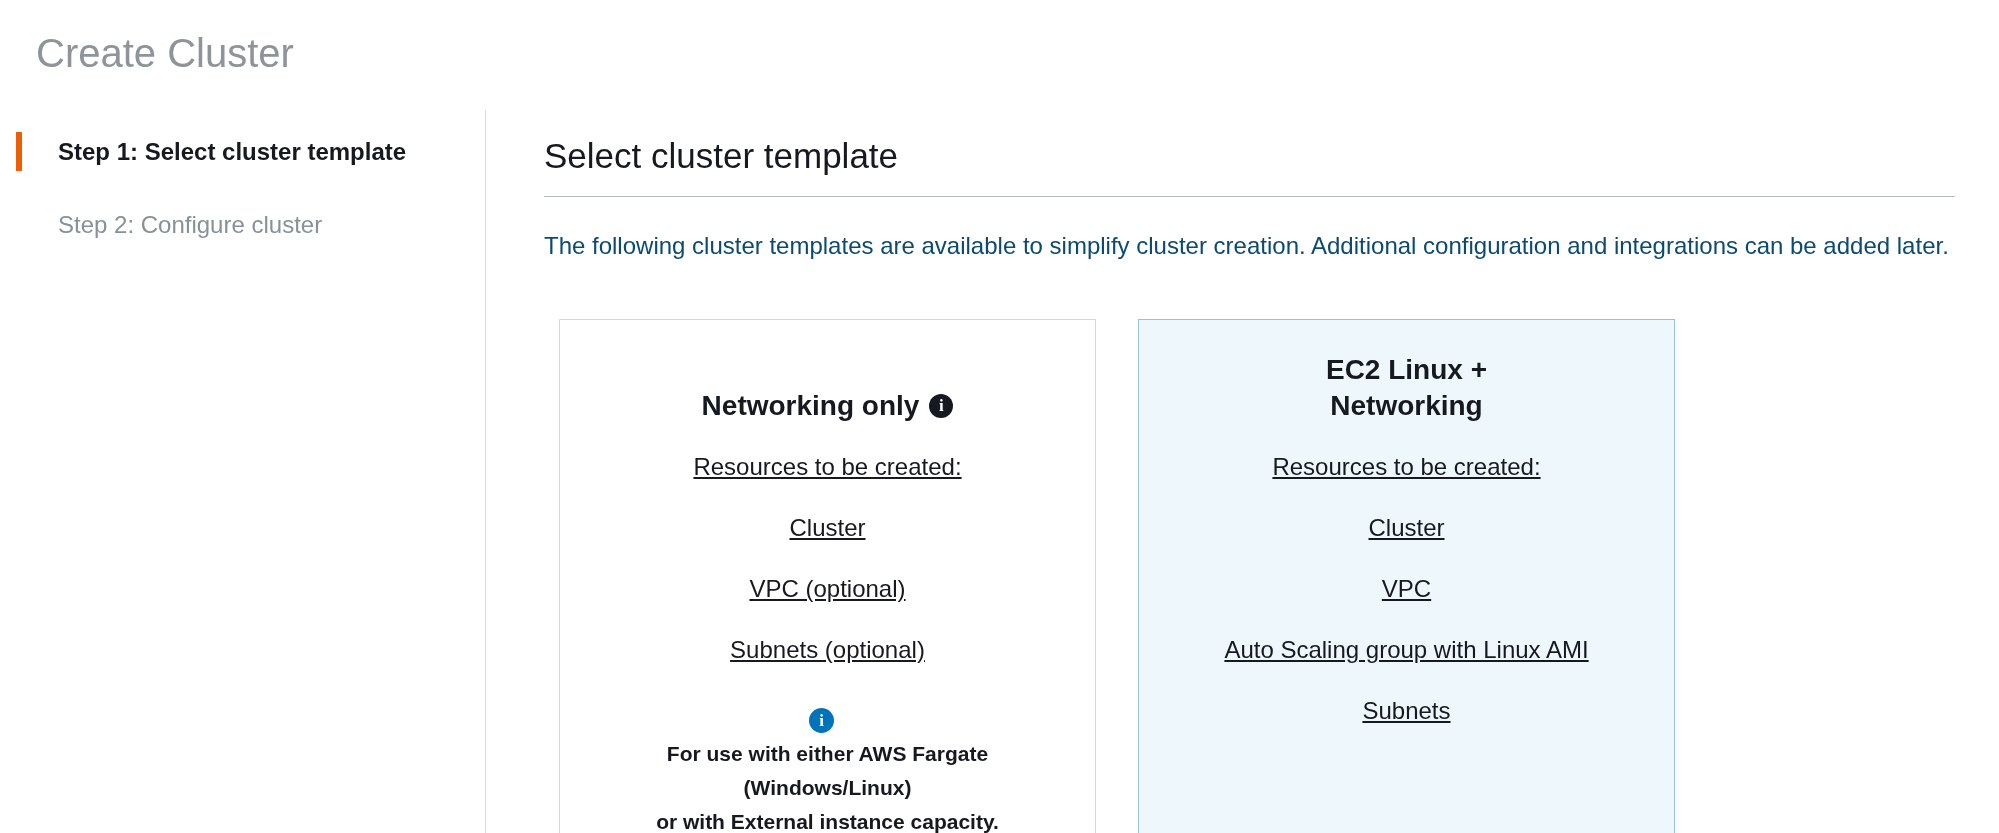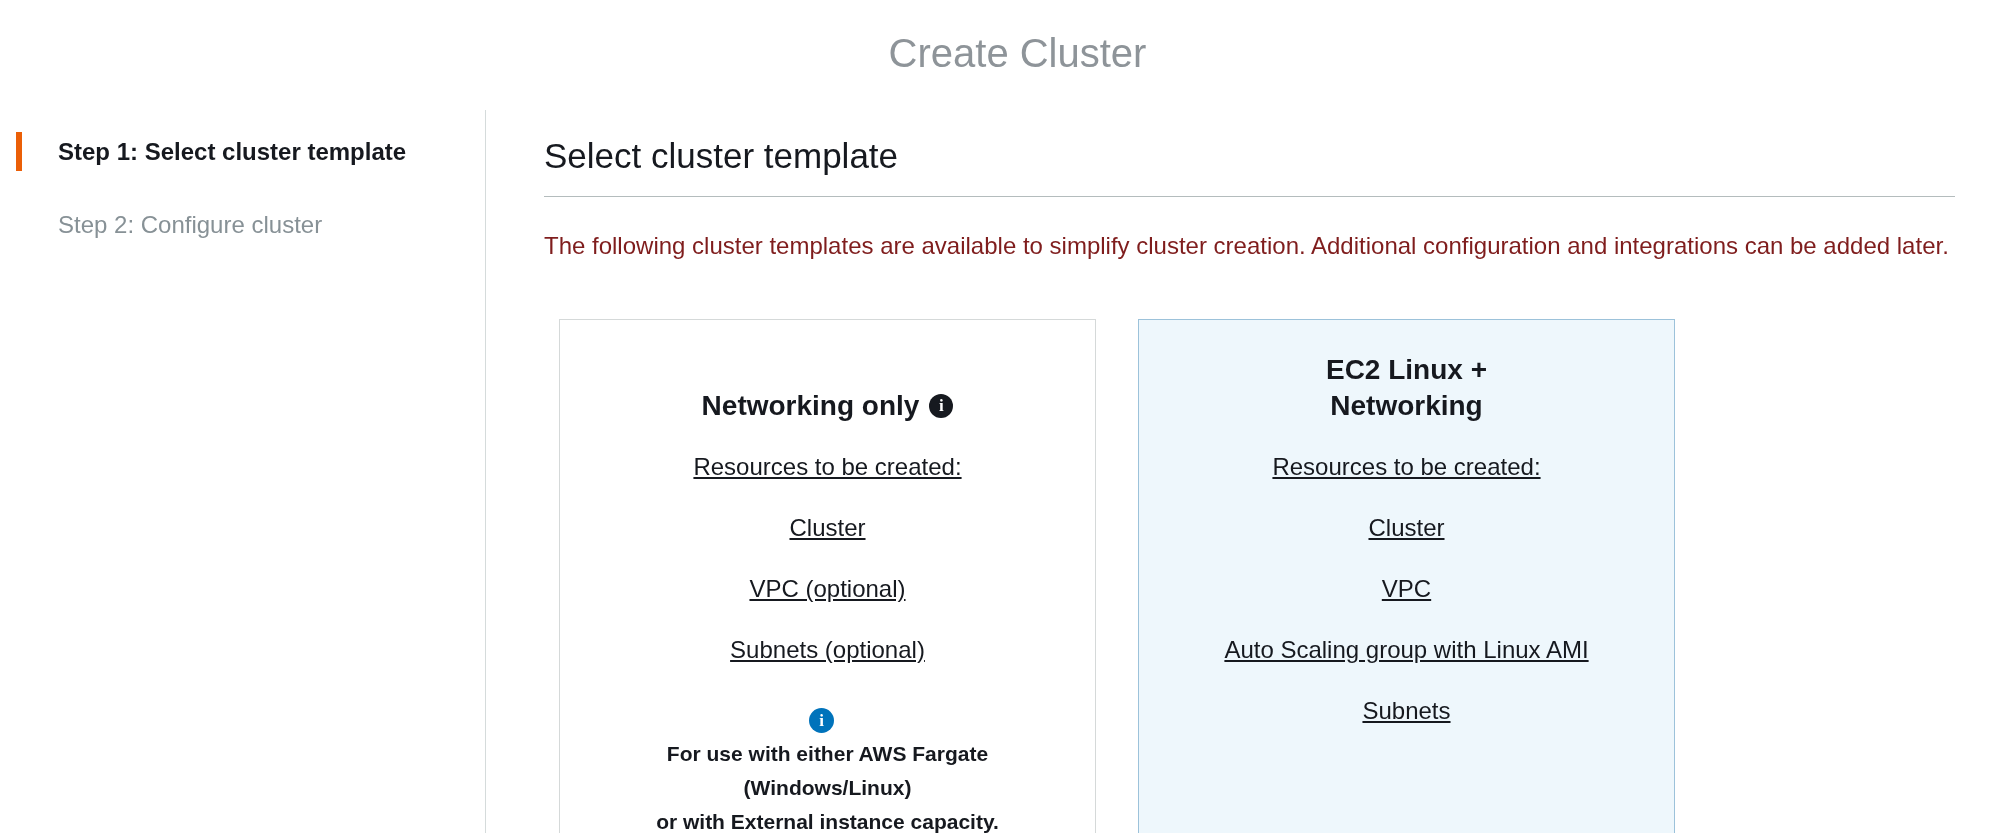--- a/index.html
+++ b/index.html
@@ -11,21 +11,20 @@
     background: #ffffff;
     color: #16191f;
     font-family: "Liberation Sans", sans-serif;
   }
   .page-title {
     font-size: 40px;
     font-weight: 400;
     color: #8e9499;
     margin: 30px 0 34px 36px;
     line-height: 1.15;
-    text-align: center;
   }
   .content-row {
     display: flex;
     align-items: stretch;
     min-height: 690px;
   }
   .steps {
     flex: 0 0 469px;
     width: 469px;
     padding-top: 22px;
@@ -59,21 +58,21 @@
   .heading-rule {
     border: none;
     border-top: 1px solid #b4bcbd;
     margin: 0 0 28px 0;
   }
   .section-description {
     font-size: 24px;
     line-height: 1.75;
     margin: 0;
     max-width: 1425px;
-    color: #7f1d1d;
+    color: #0c4a6e;
   }
   .cards {
     display: flex;
     gap: 42px;
     margin: 52px 0 0 15px;
   }
   .card {
     width: 537px;
     min-height: 458px;
     border: 1px solid #d5d9d9;

